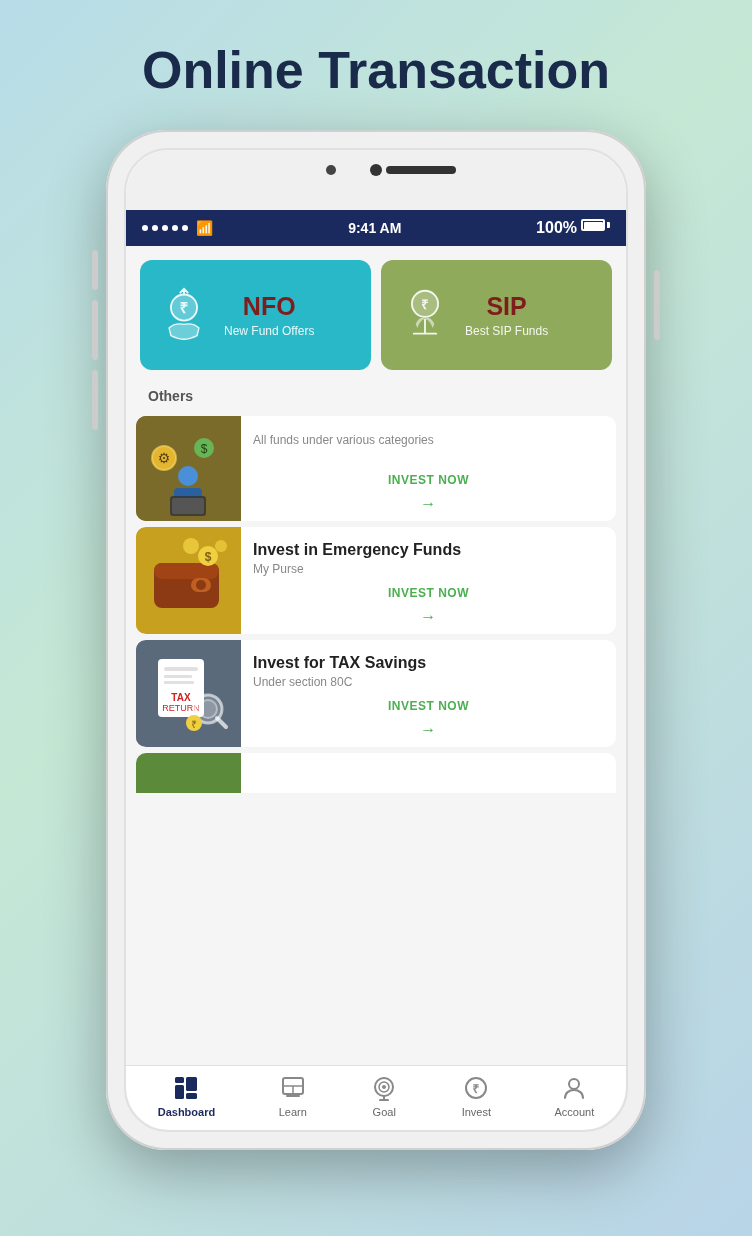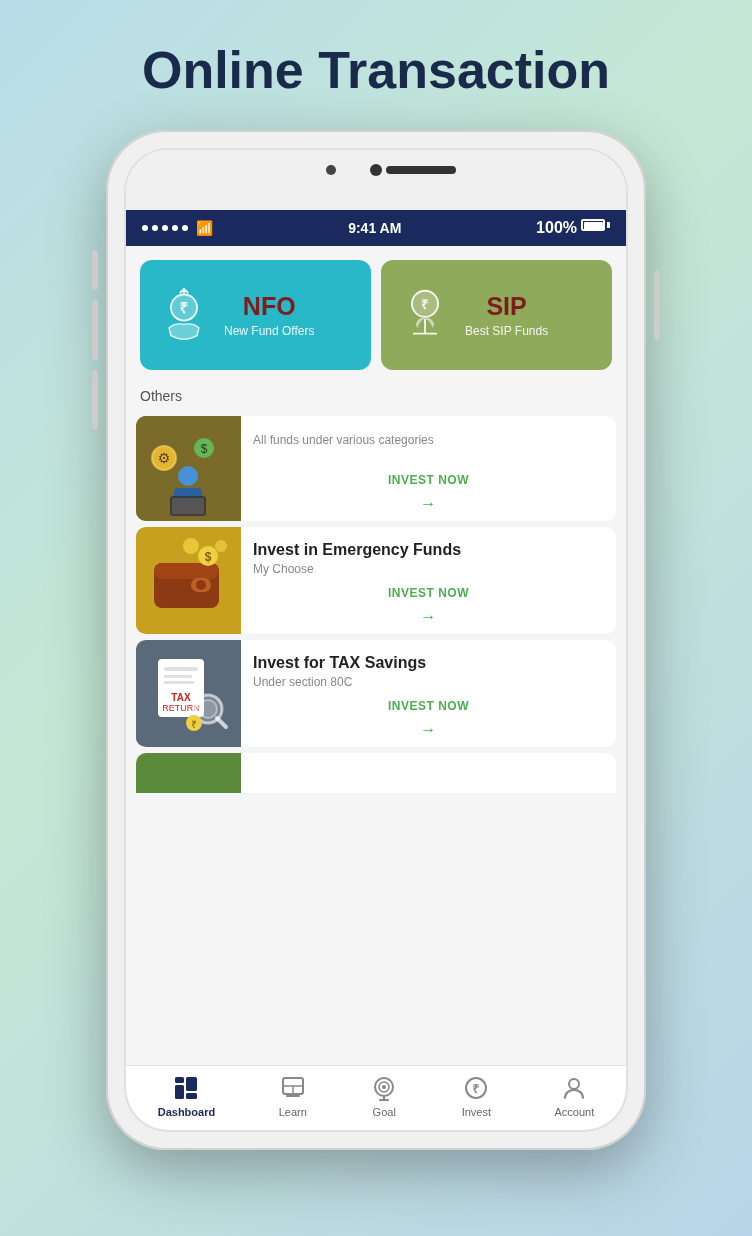--- a/index.html
+++ b/index.html
@@ -227,24 +227,24 @@
     }
 
     .card-subtitle {
       font-size: 12px;
       color: rgba(255,255,255,0.9);
       margin-top: 3px;
     }
 
     
     .others-label {
-      padding: 8px 14px 6px;
+      padding: 8px 22px 6px;
       font-size: 14px;
       color: #555;
-      font-weight: 400;
+      font-weight: 700;
     }
 
     
     .list-item {
       background: white;
       margin: 6px 10px;
       border-radius: 10px;
       display: flex;
       align-items: stretch;
       overflow: hidden;
@@ -536,21 +536,21 @@
             <circle cx="55" cy="18" r="8" fill="#f0d040" opacity="0.8"></circle>
             <circle cx="85" cy="18" r="6" fill="#f0d040" opacity="0.7"></circle>
 
             <rect x="55" y="50" width="20" height="14" rx="7" fill="#c06020"></rect>
             <circle cx="65" cy="57" r="5" fill="#8b3a14"></circle>
           </svg>
         </div>
         <div class="list-item-content">
           <div>
             <div class="list-item-title">Invest in Emergency Funds</div>
-            <div class="list-item-subtitle">My Choose</div>
+            <div class="list-item-subtitle">My Purse</div>
           </div>
           <div class="invest-now-btn">
             <span>INVEST NOW</span>
             <span class="arrow-right">→</span>
           </div>
         </div>
       </div>
 
       <div class="list-item">
         <div class="list-item-thumb thumb-tax">

